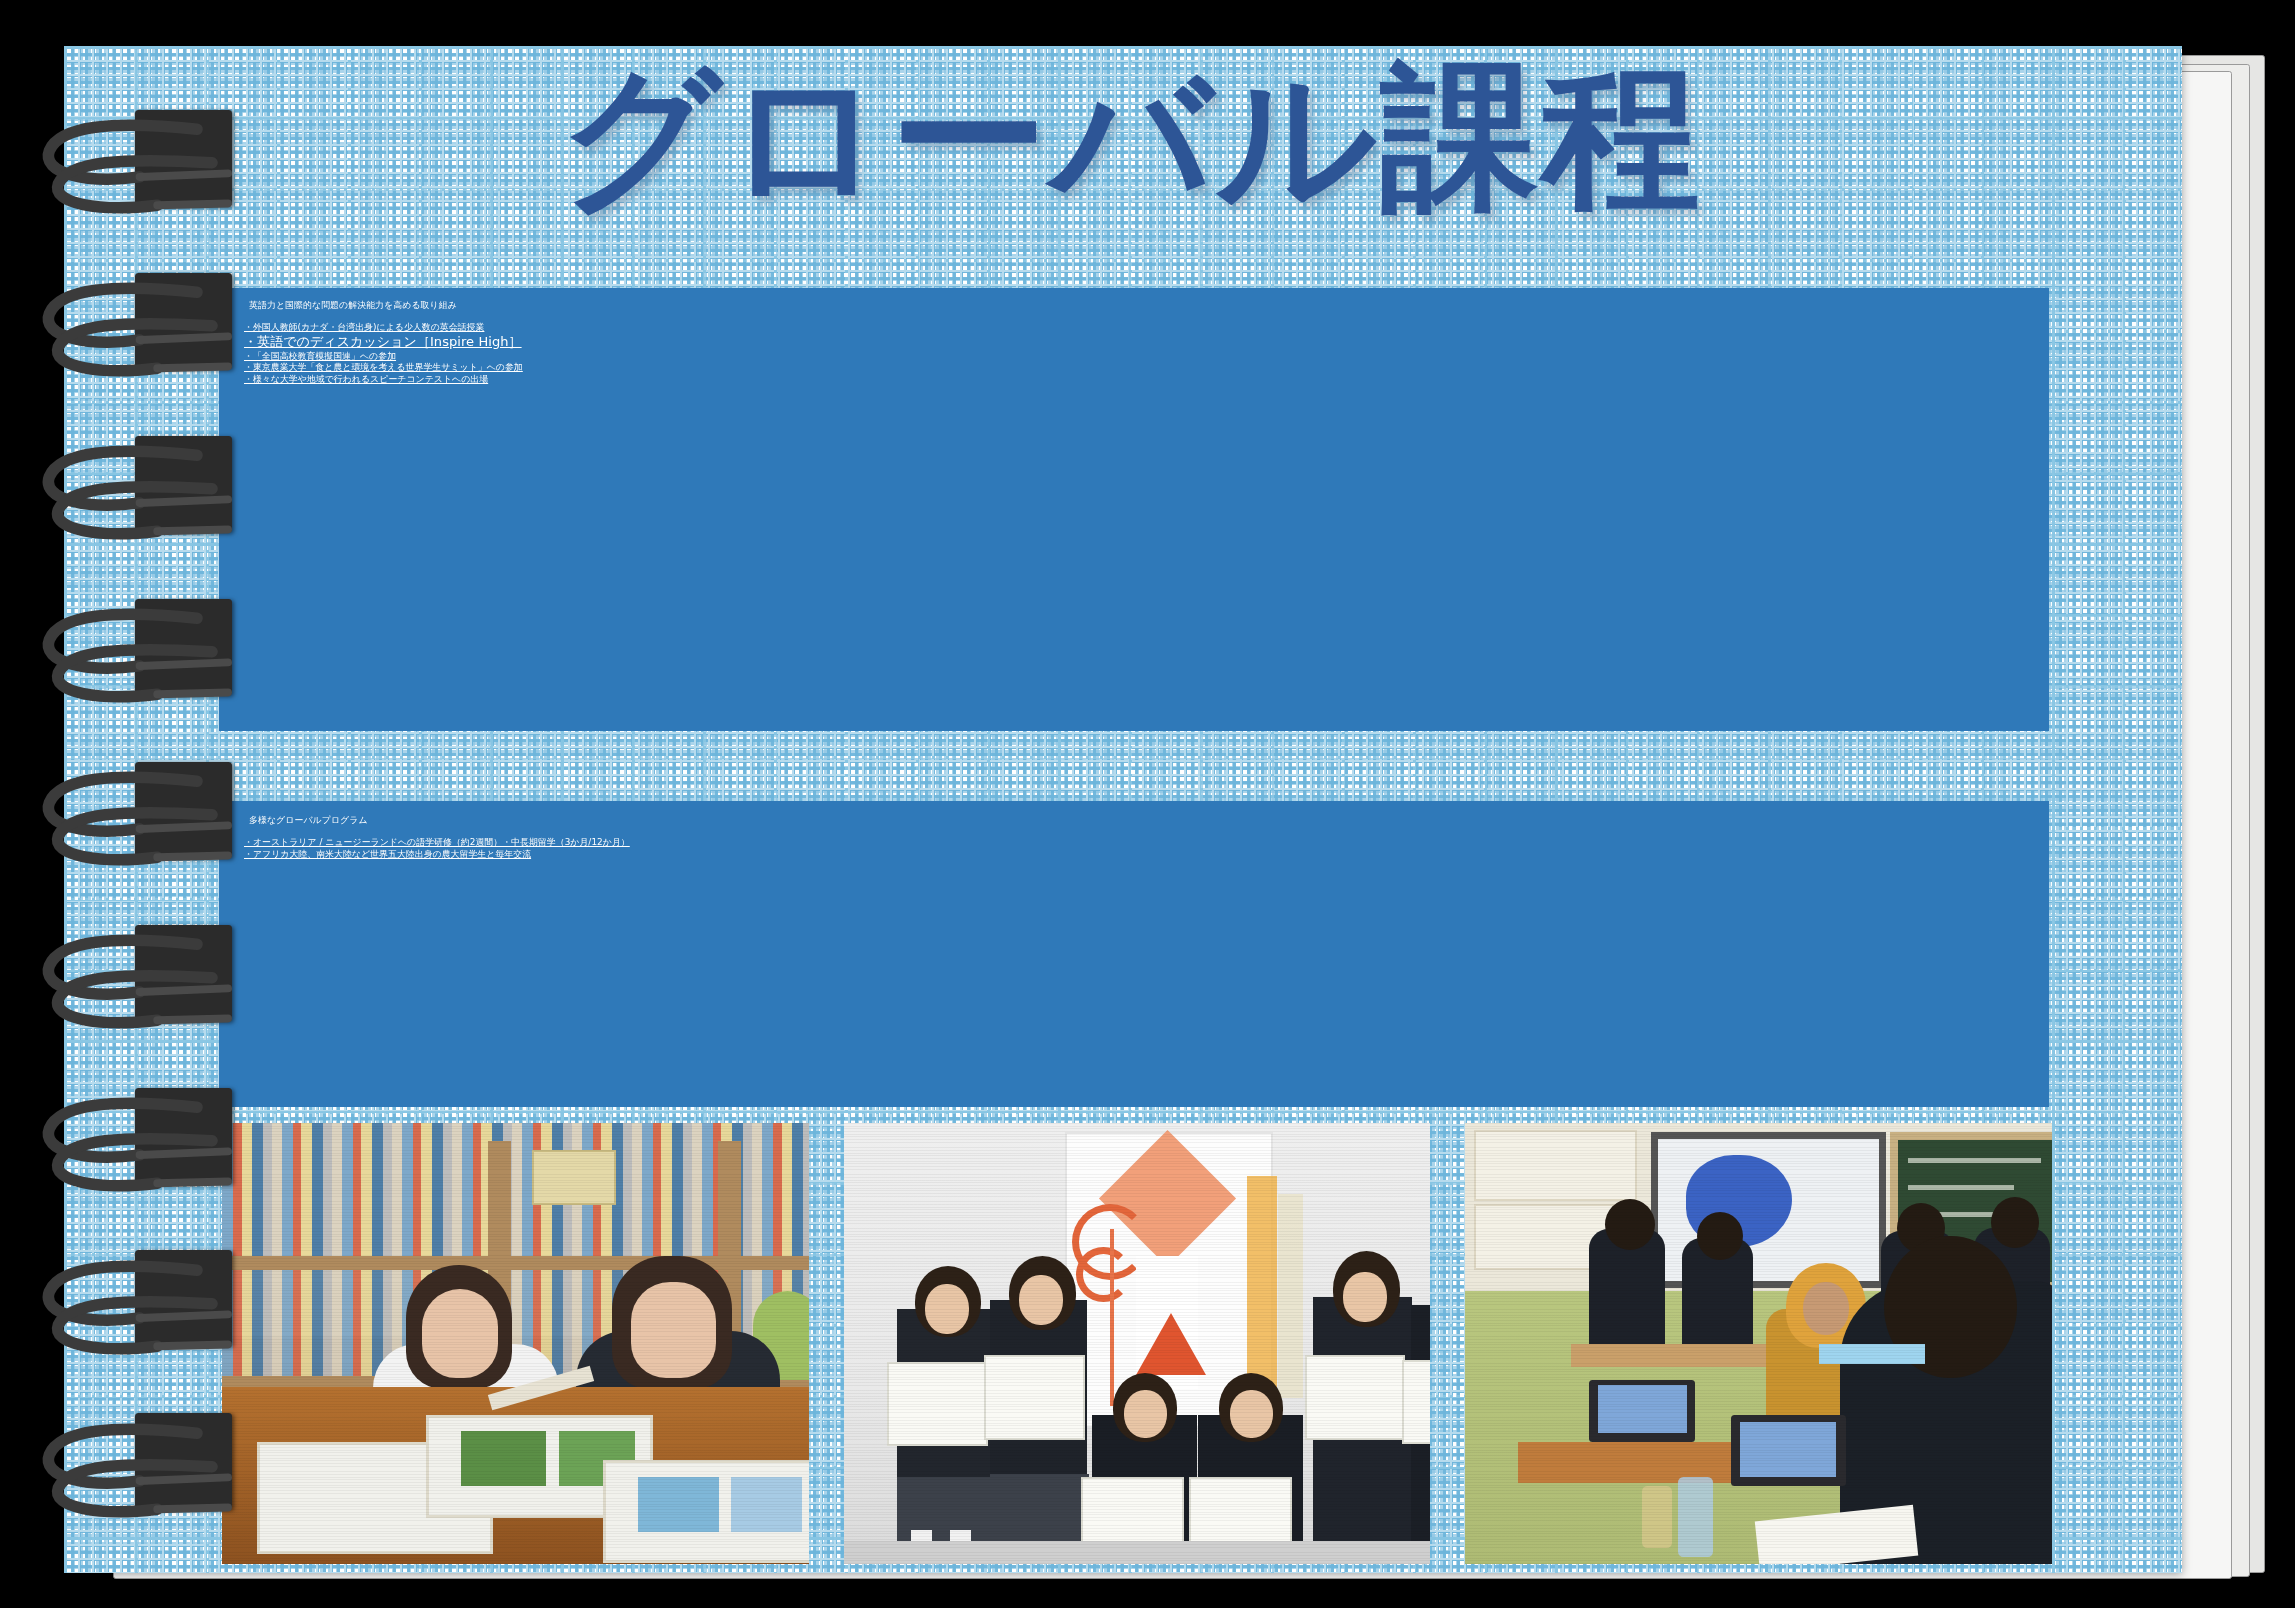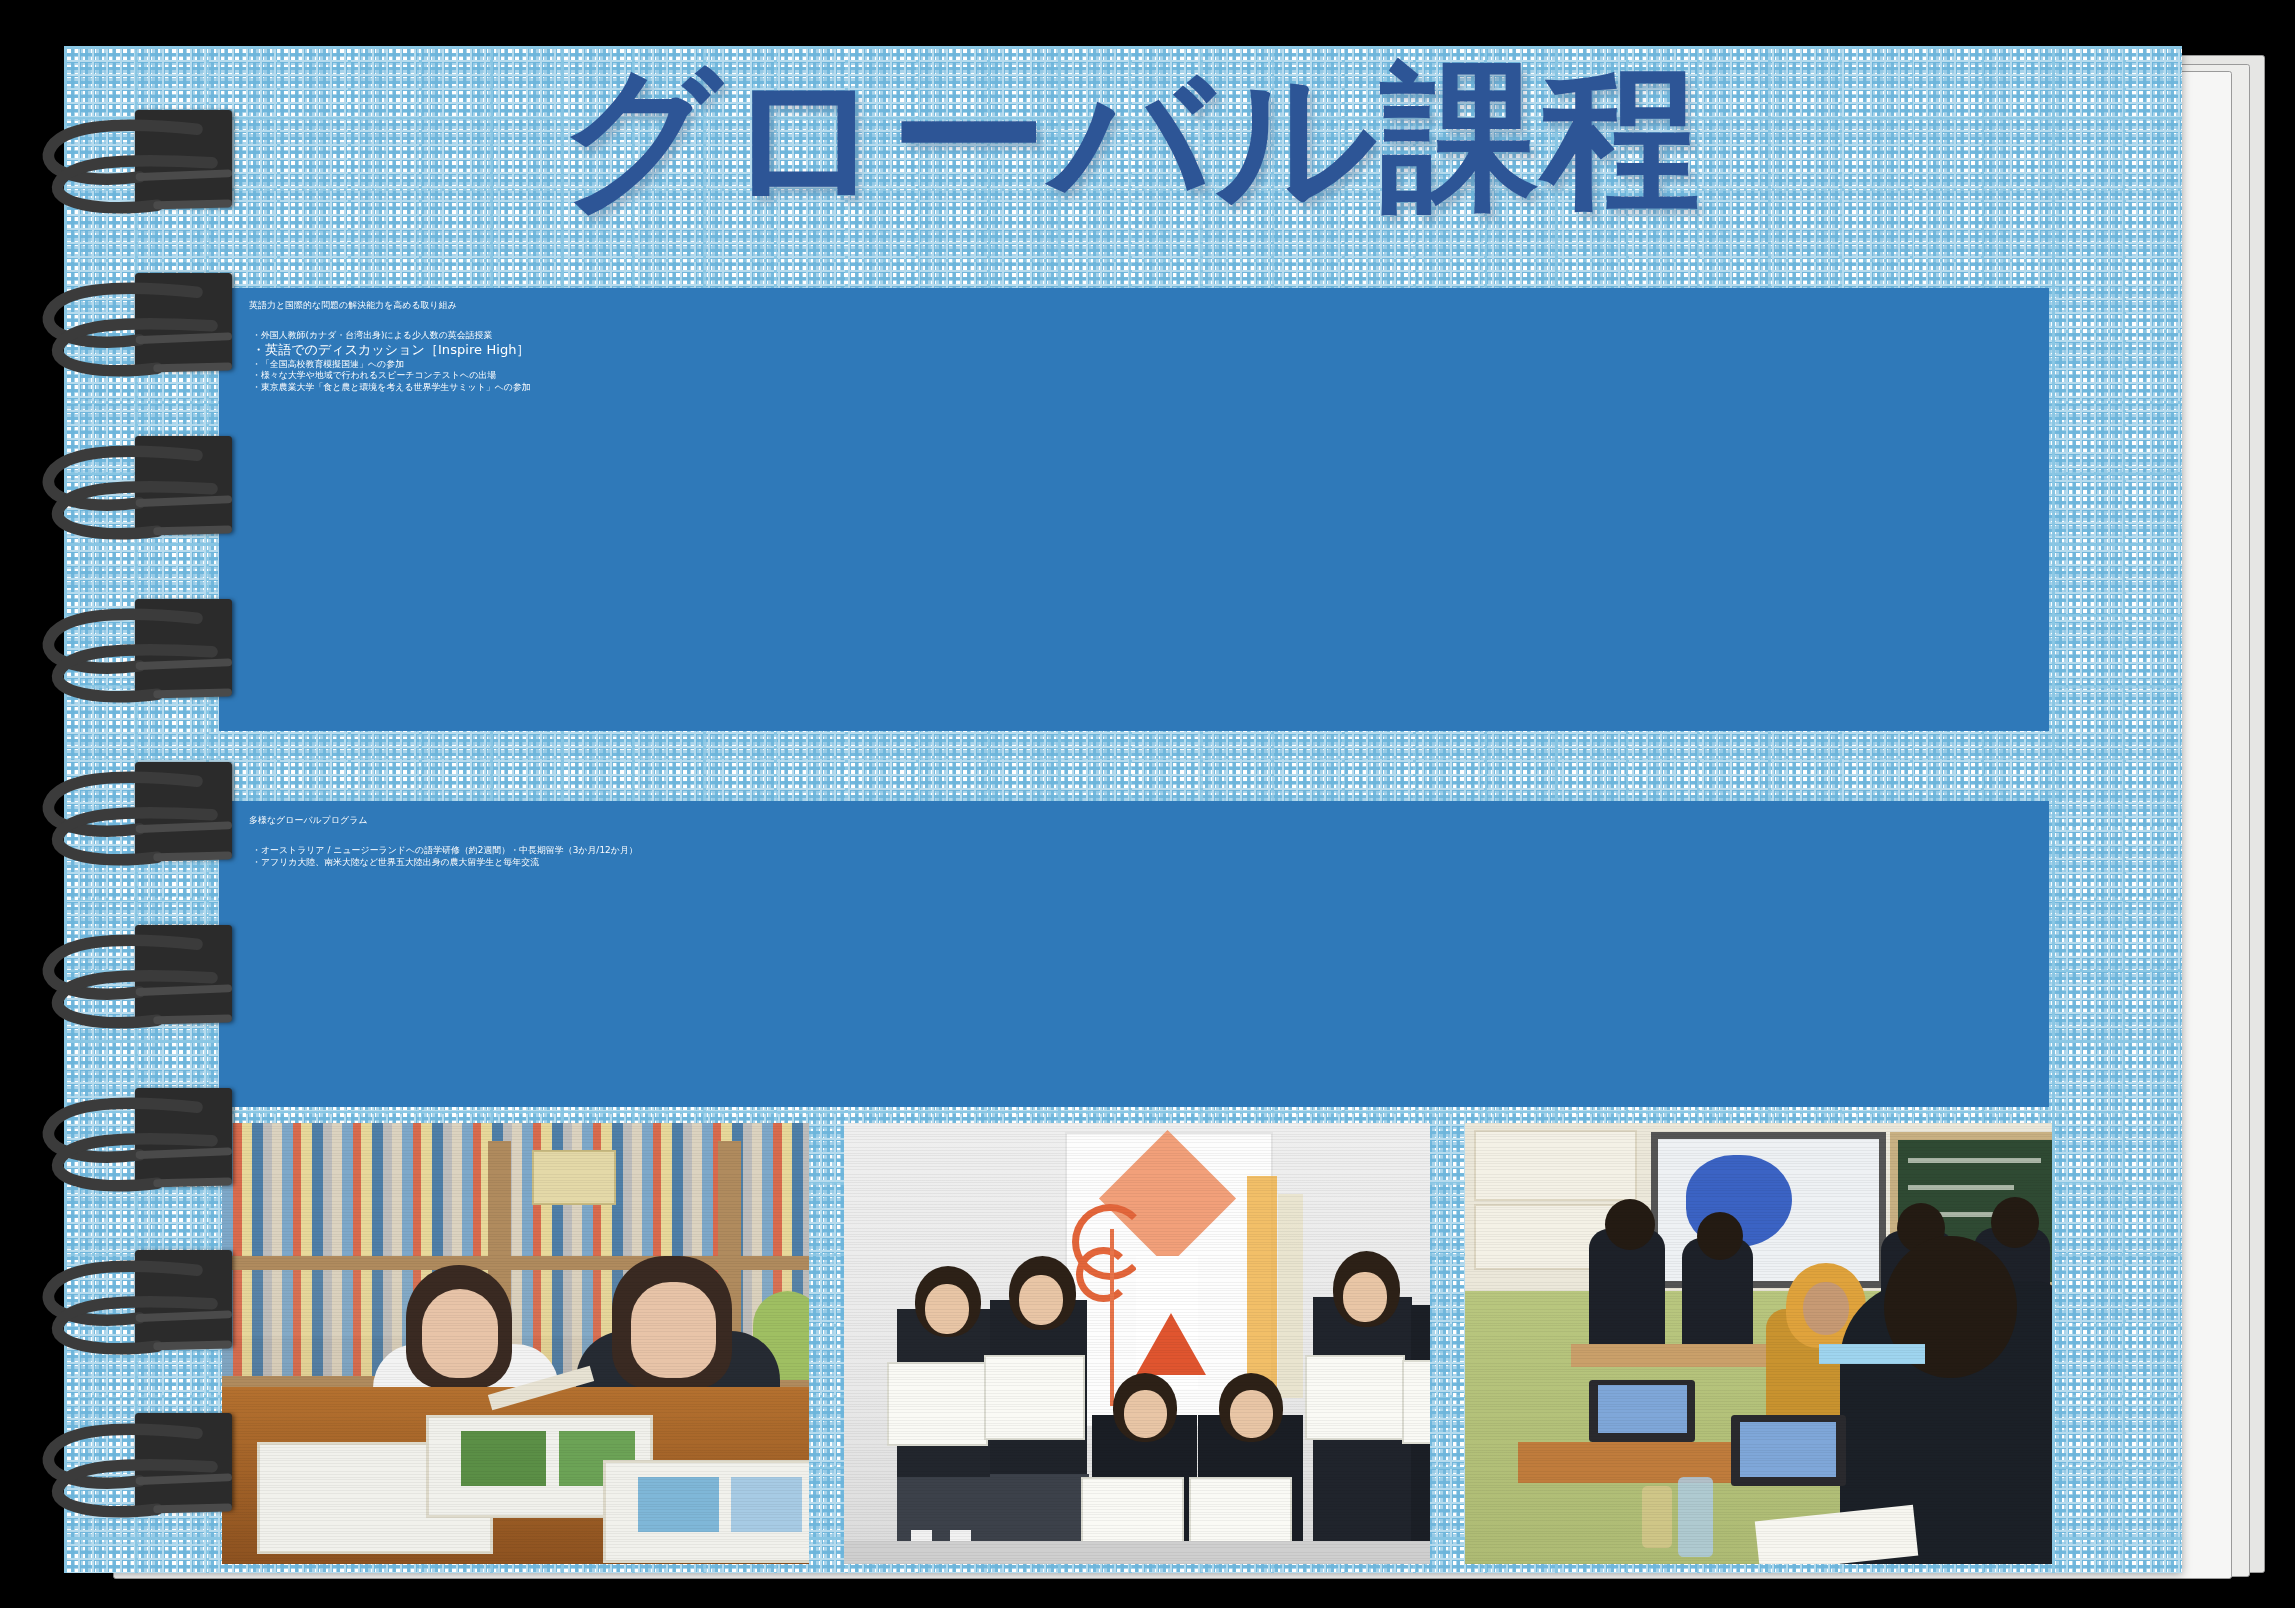--- a/index.html
+++ b/index.html
@@ -94,21 +94,21 @@
     color:#ffffff;
   }
   #box1{top:242px;height:443px;}
   #box2{top:755px;height:306px;}
 
   .box-head{
     font-size:66px;font-weight:400;color:#ffffff;
     padding:12.4px 0 3.5px 30px;line-height:1.22;white-space:nowrap;
     letter-spacing:.01em;
   }
-  .box-list{list-style:none;margin:12px;padding:3.5px 0 0 21px;}
+  .box-list{list-style:none;margin:4px;padding:3.5px 0 0 21px;text-decoration:underline;}
   .box-list li{
     font-size:46px;line-height:1.30;color:#ffffff;white-space:nowrap;
     letter-spacing:.005em;
   }
   #box2 .box-head{font-size:66px;padding-top:14px;}
   #box2 .box-list li{font-size:41px;line-height:1.33;}
 
   
   #photos{position:absolute;left:158px;top:1077px;width:1830px;height:441px;
           display:flex;gap:35px;}
@@ -175,22 +175,22 @@
     <div id="content">
 
       <div id="title">グローバル課程</div>
 
       <div class="blue-box" id="box1">
         <div class="box-head" style="font-size: 8.9px;">英語力と国際的な問題の解決能力を高める取り組み</div>
         <ul class="box-list">
           <li style="font-size: 8.9px;">・外国人教師(カナダ・台湾出身)による少人数の英会話授業</li>
           <li style="font-size: 13px;">・英語でのディスカッション［Inspire High］</li>
           <li style="font-size: 8.9px;">・「全国高校教育模擬国連」への参加</li>
+          <li style="font-size: 8.9px;">・東京農業大学「食と農と環境を考える世界学生サミット」への参加</li>
           <li style="font-size: 8.9px;">・様々な大学や地域で行われるスピーチコンテストへの出場</li>
-          <li style="font-size: 8.9px;">・東京農業大学「食と農と環境を考える世界学生サミット」への参加</li>
         </ul>
       </div>
 
       <div class="blue-box" id="box2">
         <div class="box-head" style="font-size: 8.9px;">多様なグローバルプログラム</div>
         <ul class="box-list">
           <li style="font-size: 8.9px;">・オーストラリア / ニュージーランドへの語学研修（約2週間）・中長期留学（3か月/12か月）</li>
           <li style="font-size: 8.9px;">・アフリカ大陸、南米大陸など世界五大陸出身の農大留学生と毎年交流</li>
         </ul>
       </div>

